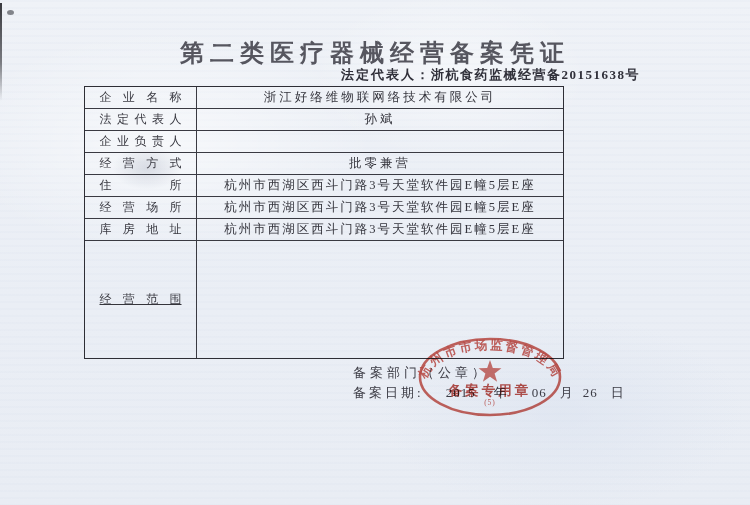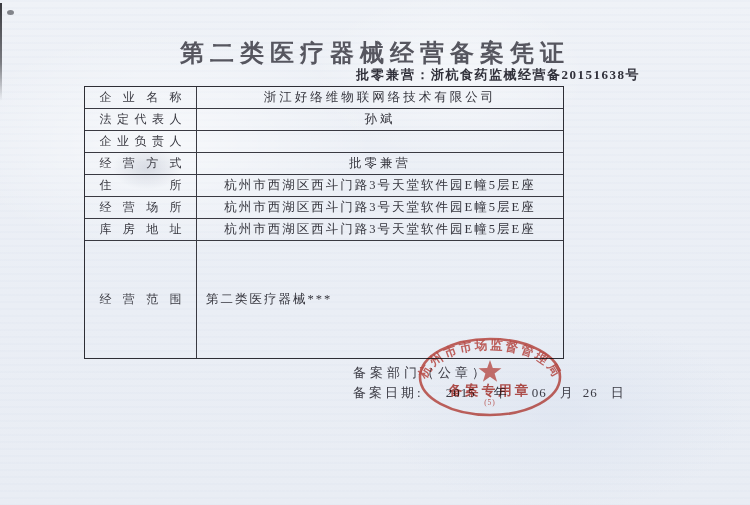--- a/index.html
+++ b/index.html
@@ -42,21 +42,21 @@
     letter-spacing:2px; color:#30303a;
   }
   .record-no .num { letter-spacing:1.5px; }
   
   .cert-table {
     position:absolute; left:84px; top:86px; width:480px; height:273px;
     border:1.4px solid #2e2e35; display:flex; flex-direction:column;
     background:rgba(255,255,255,.0);
   }
   .t-row { display:flex; height:22px; border-bottom:1px solid #3a3a42; }
-  .t-row.tall { flex:1; border-bottom:none; }
+  .t-row.tall { flex:1; border-bottom:none;text-decoration:underline; }
   .cell-label {
     width:112px; border-right:1px solid #3a3a42;
     display:flex; align-items:center; justify-content:center;
   }
   .cell-label span {
     display:block; width:82px; font-size:12px; color:#3a3a42;
     text-align:justify; text-align-last:justify; -moz-text-align-last:justify;
   }
   .cell-value {
     flex:1; display:flex; align-items:center; justify-content:center;
@@ -90,21 +90,21 @@
 
 <div class="page">
 
   <div class="scan-edge"></div>
   <div class="scan-dot"></div>
   <div class="smudge"></div>
 
   <div class="doc-title">第二类医疗器械经营备案凭证</div>
 
   <div class="record-no">
-    <span>批零兼营：</span><span class="num">浙杭食药监械经营备20151638号</span>
+    <span>法定代表人：</span><span class="num">浙杭食药监械经营备20151638号</span>
   </div>
 
   <div class="cert-table">
     <div class="t-row">
       <div class="cell-label">
           <span>企业名称</span>
         </div>
       <div class="cell-value" style="letter-spacing:3px">浙江好络维物联网络技术有限公司</div>
     </div>
     <div class="t-row">
@@ -139,21 +139,20 @@
     <div class="t-row">
       <div class="cell-label">
           <span>库房地址</span>
         </div>
       <div class="cell-value">杭州市西湖区西斗门路3号天堂软件园E幢5层E座</div>
     </div>
     <div class="t-row tall">
       <div class="cell-label">
           <span>经营范围</span>
         </div>
-      <div class="cell-value">第二类医疗器械***</div>
     </div>
   </div>
 
   <div class="footer-dept">备案部门（公章）</div>
 
   <div class="footer-date">
     <span>备案日期:</span><span class="dv y">2015</span><span class="dv yu">年</span><span class="dv m">06</span><span class="dv mu">月</span><span class="dv d">26</span><span class="dv du">日</span>
   </div>
 
   <svg class="stamp" viewBox="0 0 160 104" xmlns="http://www.w3.org/2000/svg">

